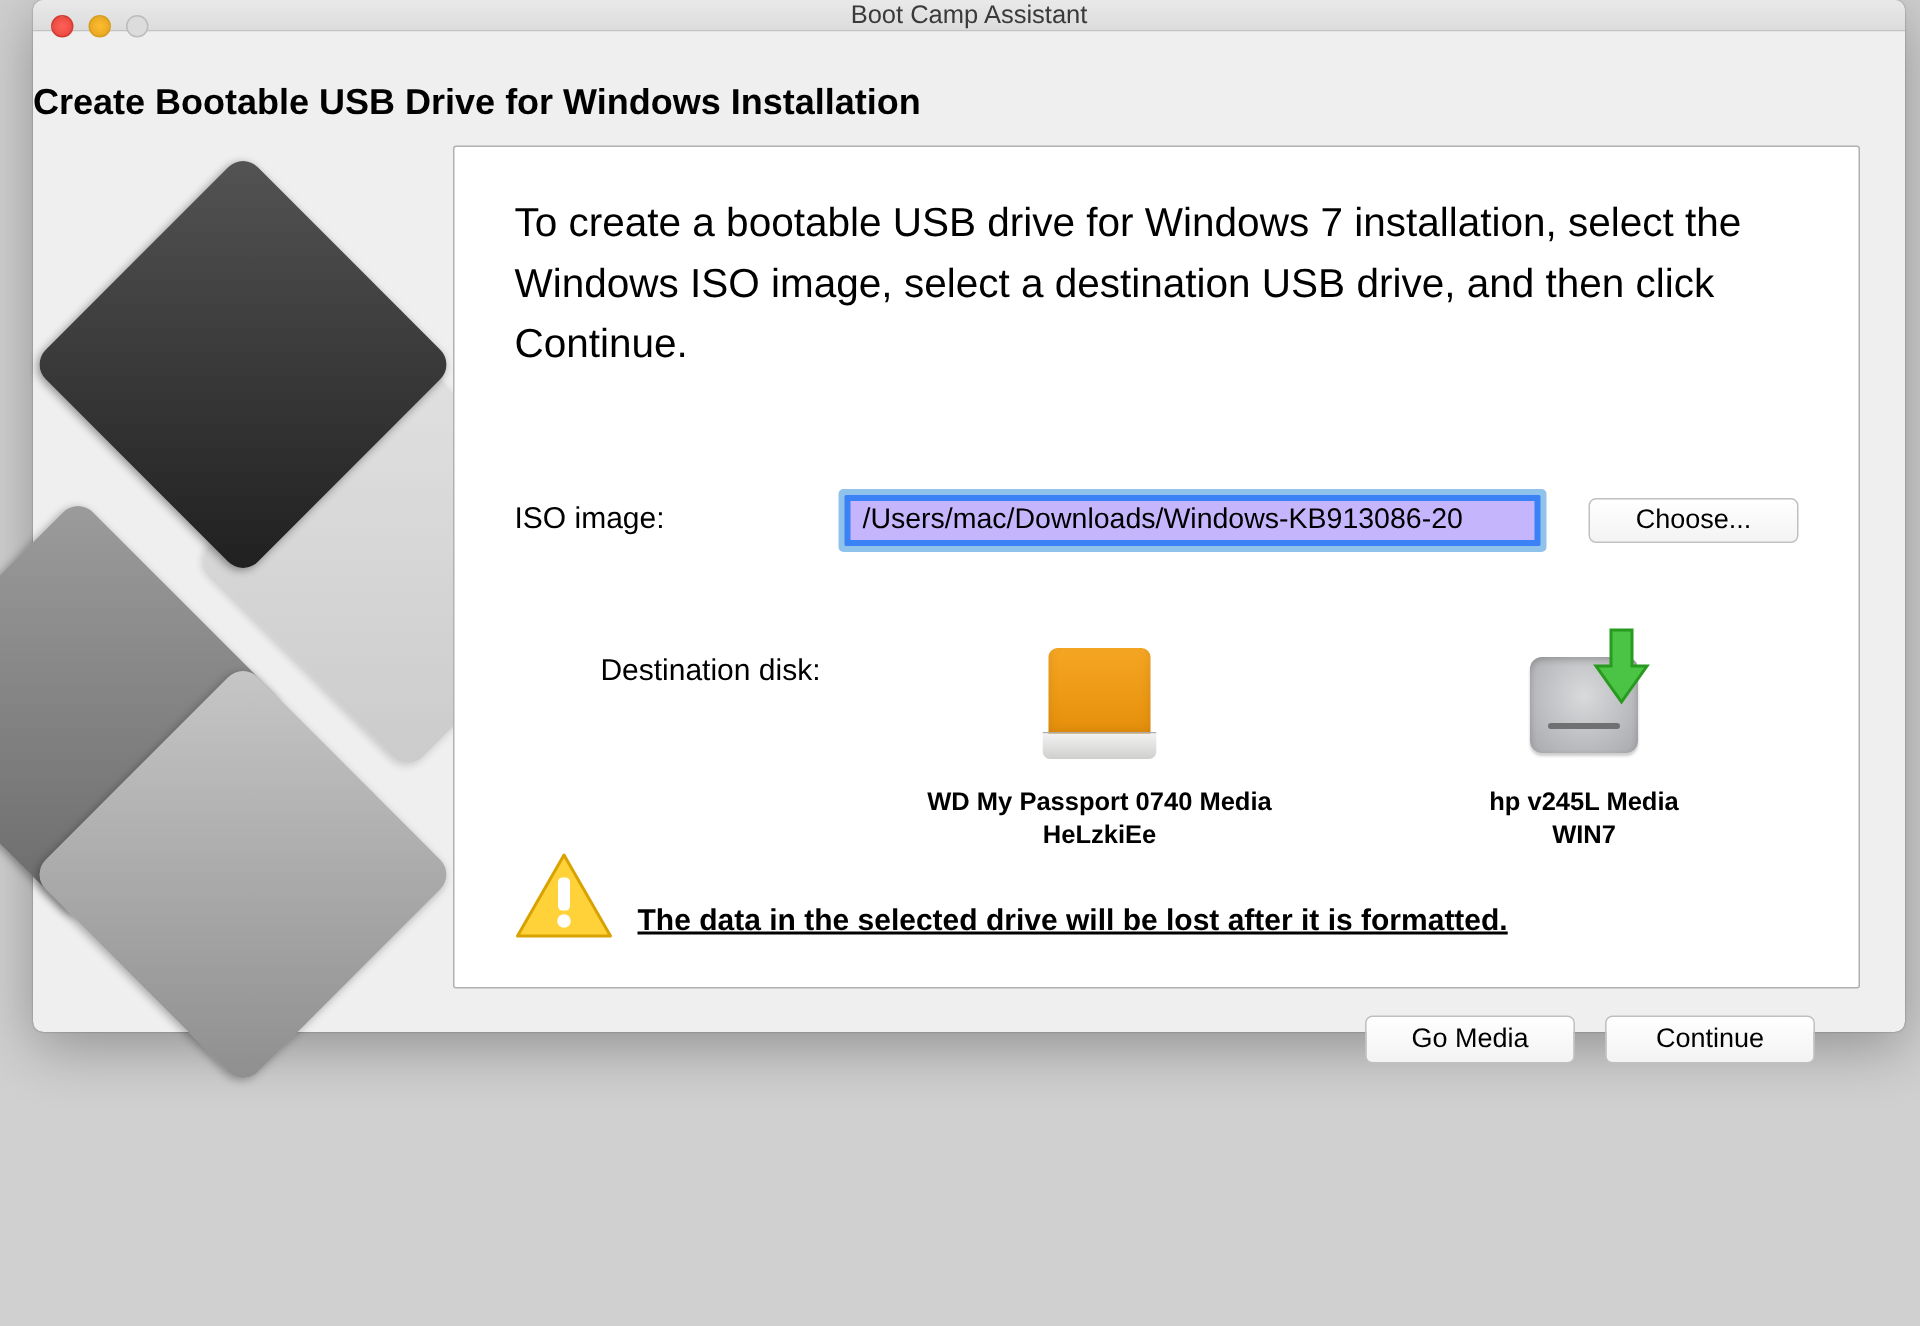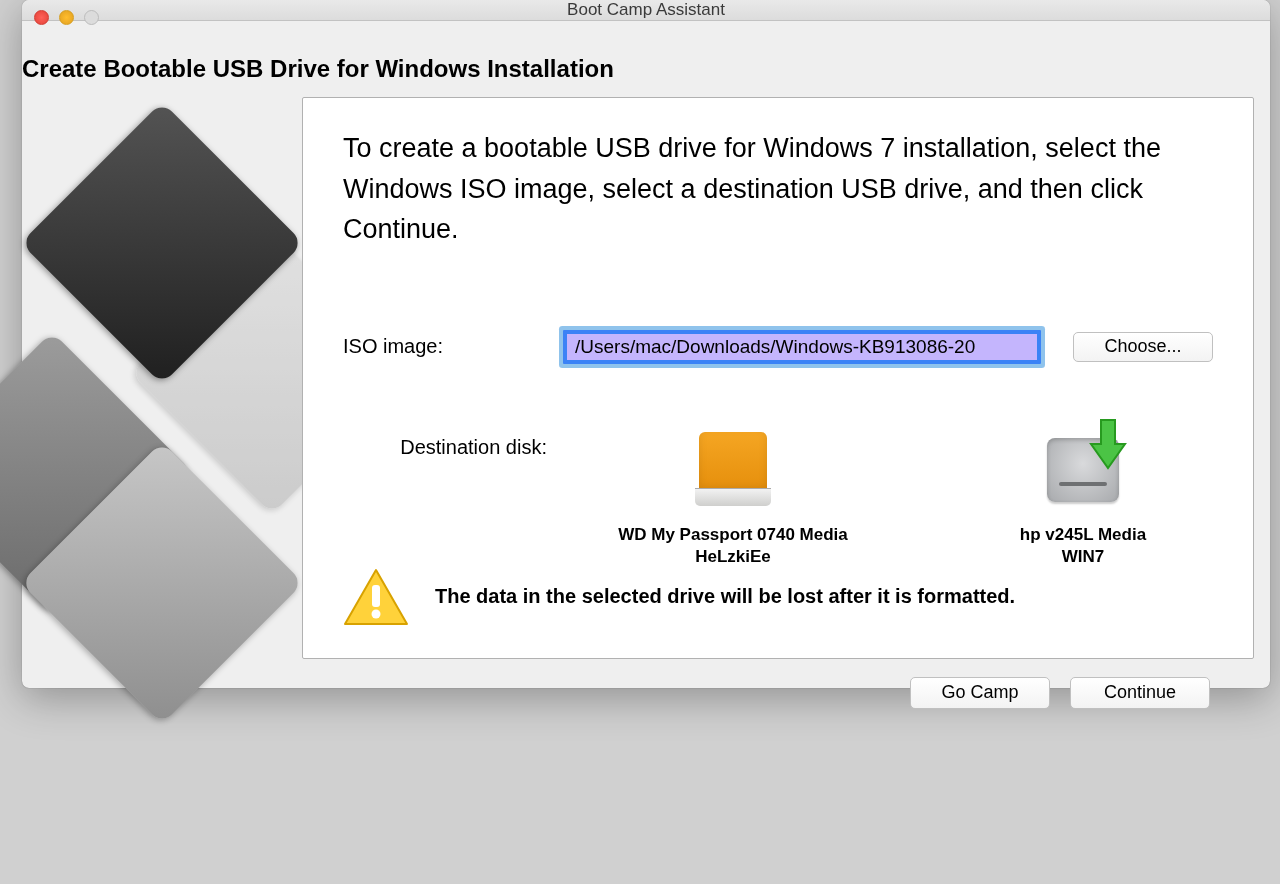--- a/index.html
+++ b/index.html
@@ -158,21 +158,21 @@
       width: 220px;
       text-align: right;
       font-size: 20px;
       color: #000;
       padding-right: 16px;
       padding-top: 2px;
       margin-top: 10px;
     }
     .drives {
       display: flex;
-      gap: 90px;
+      gap: 63px;
       padding-left: 40px;
     }
     .drive {
       width: 260px;
       text-align: center;
       cursor: pointer;
     }
     .drive-icon {
       width: 92px;
       height: 92px;
@@ -218,23 +218,24 @@
     .hdd-icon .arrow svg { width: 42px; height: 54px; }
     .drive-label {
       font-size: 17px;
       font-weight: 700;
       color: #000;
       line-height: 1.3;
     }
     .warning {
       margin-top: auto;
       display: flex;
-      align-items: center;
-      gap: 26px;
+      align-items: flex-end;
+      gap: 16px;
       padding-bottom: 8px;
+      text-decoration: underline;
     }
     .warn-icon {
       width: 66px;
       height: 58px;
       position: relative;
     }
     .warn-text {
       font-size: 20px;
       font-weight: 700;
       color: #000;
@@ -332,17 +333,17 @@
               <rect x="29" y="17" width="8" height="22" rx="3" fill="#fff"></rect>
               <circle cx="33" cy="46" r="4.5" fill="#fff"></circle>
             </svg>
           </div>
           <div class="warn-text">The data in the selected drive will be lost after it is formatted.</div>
         </div>
       </div>
     </div>
 
     <div class="footer">
-      <button class="btn">Go Camp</button>
+      <button class="btn">Go Media</button>
       <button class="btn">Continue</button>
     </div>
   </div>
 </div>
 
 </body></html>

